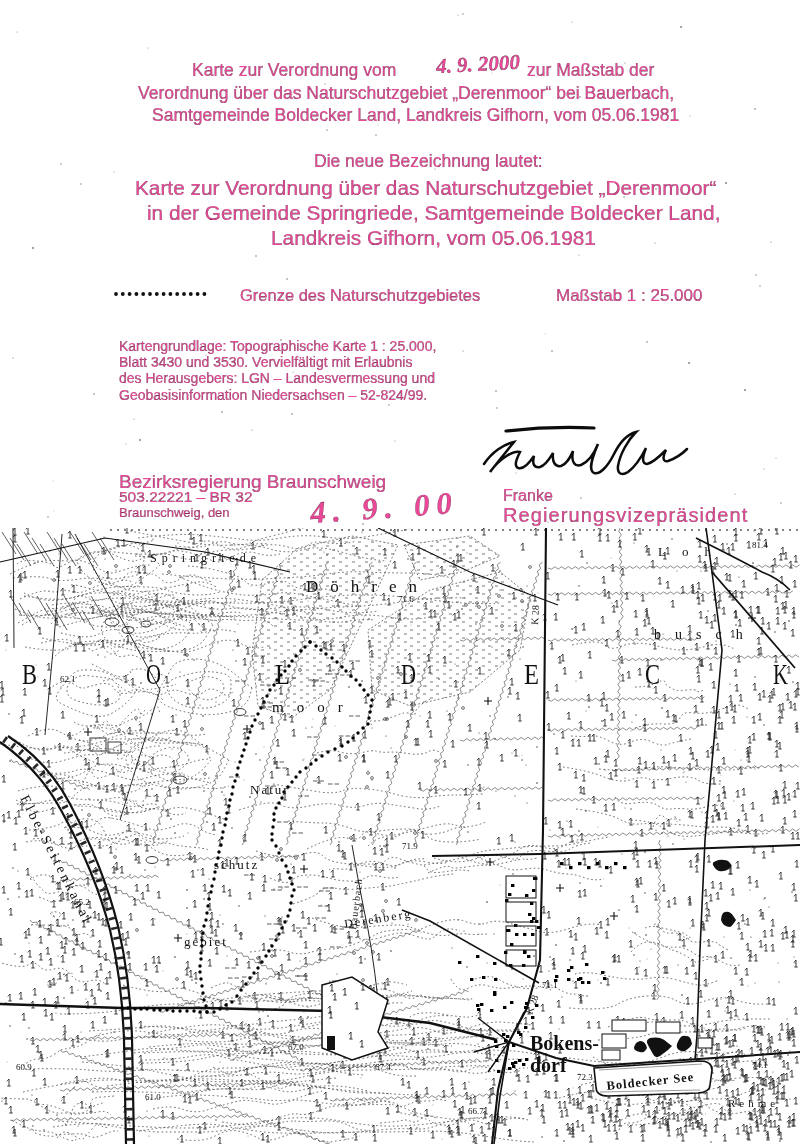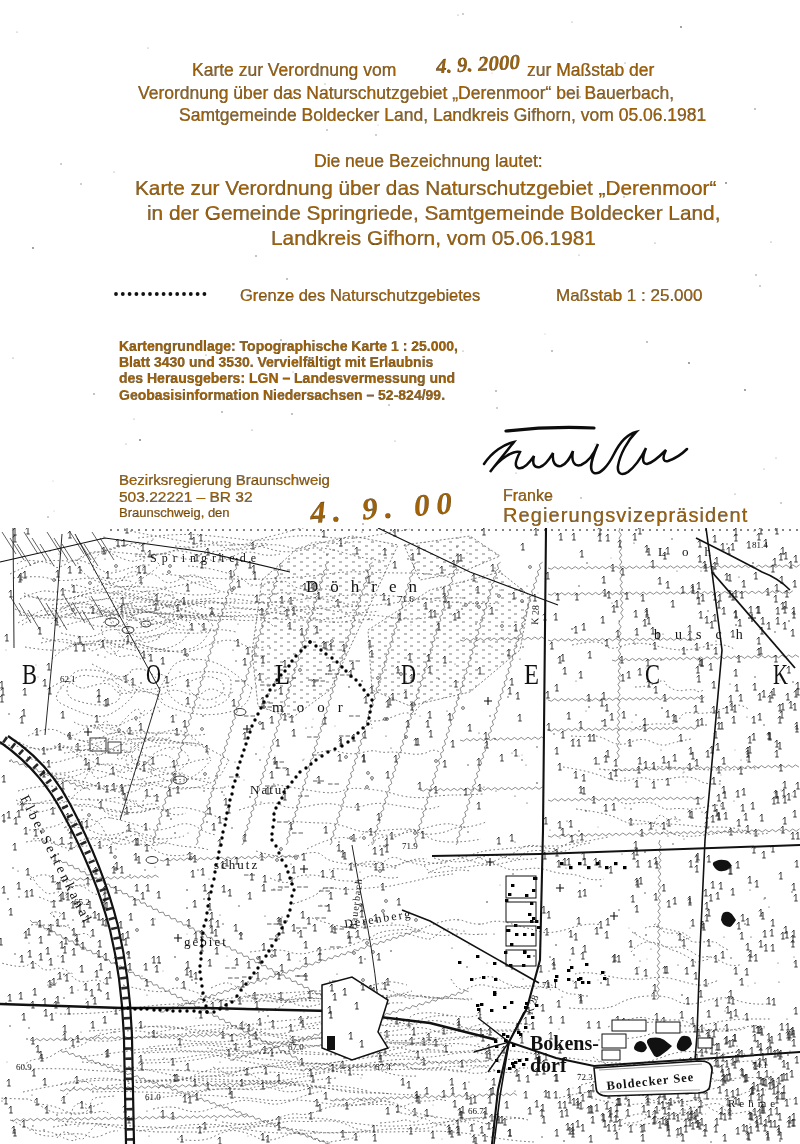--- a/index.html
+++ b/index.html
@@ -1,30 +1,30 @@
 <!DOCTYPE html>
 <html><head><meta charset="utf-8"><title>Karte zur Verordnung</title>
 <style>
 html,body{margin:0;padding:0;background:#fff}
 #page{position:relative;width:800px;height:1144px;background:#fff;overflow:hidden;
-  font-family:'Liberation Sans',sans-serif;color:#a16207;-webkit-text-stroke:0.2px #121212}
+  font-family:'Liberation Sans',sans-serif;color:#ec4899;-webkit-text-stroke:0.2px #121212}
 .t{position:absolute;white-space:nowrap}
 </style></head>
 <body>
 <div id="page">
 
 <div class="t" style="left:192px;top:60px;font-size:17.5px">Karte zur Verordnung vom</div>
 
 <div class="t" style="left:436px;top:52px;font-family:'Liberation Serif',serif;font-style:italic;font-weight:bold;font-size:21px;transform:rotate(-3deg)">4. 9. 2000</div>
 
 <div class="t" style="left:527px;top:60px;font-size:17.5px">zur Maßstab der</div>
 
 <div class="t" style="left:138px;top:83px;font-size:17.5px">Verordnung über das Naturschutzgebiet „Derenmoor“ bei Bauerbach,</div>
 
-<div class="t" style="left:179px;top:105px;font-size:17.5px">Samtgemeinde Boldecker Land, Landkreis Gifhorn, vom 05.06.1981</div>
+<div class="t" style="left:152px;top:105px;font-size:17.5px">Samtgemeinde Boldecker Land, Landkreis Gifhorn, vom 05.06.1981</div>
 
 <div class="t" style="left:135px;top:176px;font-size:20.8px">Karte zur Verordnung über das Naturschutzgebiet „Derenmoor“</div>
 
 <div class="t" style="left:314px;top:151px;font-size:17.5px">Die neue Bezeichnung lautet:</div>
 
 <div class="t" style="left:147px;top:201px;font-size:20.8px">in der Gemeinde Springriede, Samtgemeinde Boldecker Land,</div>
 
 <div class="t" style="left:271px;top:226px;font-size:20.8px">Landkreis Gifhorn, vom 05.06.1981</div>
 
 <svg class="t" style="left:112px;top:289px" width="100" height="10">
@@ -43,34 +43,34 @@
         <circle cx="78.8" cy="5" r="1.9"></circle>
         <circle cx="85.6" cy="5" r="1.9"></circle>
         <circle cx="92.39999999999999" cy="5" r="1.9"></circle>
       </g>
     </svg>
 
 <div class="t" style="left:240px;top:286px;font-size:16.5px">Grenze des Naturschutzgebietes</div>
 
 <div class="t" style="left:556px;top:286px;font-size:17px">Maßstab 1 : 25.000</div>
 
-<div class="t" style="left:119px;top:338px;font-size:14px;line-height:16.2px;font-weight:bold">
+<div class="t" style="left:119px;top:338px;font-size:14px;line-height:16.2px;font-weight:normal">
 Kartengrundlage: Topographische Karte 1 : 25.000,<br>
 Blatt 3430 und 3530. Vervielfältigt mit Erlaubnis<br>
 des Herausgebers: LGN – Landesvermessung und<br>
 Geobasisinformation Niedersachsen – 52-824/99.</div>
 
 <svg class="t" style="left:470px;top:418px" width="230" height="62" viewBox="0 0 230 62">
 <g stroke="#0c0c0c" fill="none" stroke-linecap="round">
 <path d="M36,13 Q80,8 124,10" stroke-width="3.2"></path>
 <path d="M14,46 C22,34 34,26 44,24 C36,34 26,46 20,54 C30,40 44,32 50,34 C46,42 44,48 48,50 C54,52 60,44 64,38 C62,46 64,50 70,49 C76,47 80,40 83,35 C82,44 85,49 91,48 C97,46 100,40 103,33 C101,43 104,49 111,47 C118,44 124,36 128,26 C122,40 118,52 124,55 C130,57 138,48 144,36 C150,24 158,16 166,14 C158,22 150,36 148,48 C147,56 152,58 158,54 C166,48 172,38 176,30 C172,40 172,46 177,46 C183,45 190,38 196,32 C192,40 193,44 198,43 C204,41 212,36 217,31" stroke-width="2.5"></path>
 </g>
     </svg>
 
-<div class="t" style="left:119px;top:471px;font-size:15px">Bezirksregierung Braunschweig</div>
+<div class="t" style="left:119px;top:471px;font-size:19px">Bezirksregierung Braunschweig</div>
 <div class="t" style="left:119px;top:488px;font-size:15.5px">503.22221 – BR 32</div>
 <div class="t" style="left:119px;top:505px;font-size:13px">Braunschweig, den</div>
 
 <div class="t" style="left:310px;top:490px;font-family:'Liberation Serif',serif;font-style:italic;font-weight:bold;font-size:31px;transform:rotate(-4deg);letter-spacing:7px">4. 9. 00</div>
 
 <div class="t" style="left:503px;top:487px;font-size:16px">Franke</div>
 <div class="t" style="left:503px;top:504px;font-size:20px;letter-spacing:1.1px">Regierungsvizepräsident</div>
 
 <svg width="800" height="528" style="position:absolute;left:0;top:0">
       <g fill="#777">

